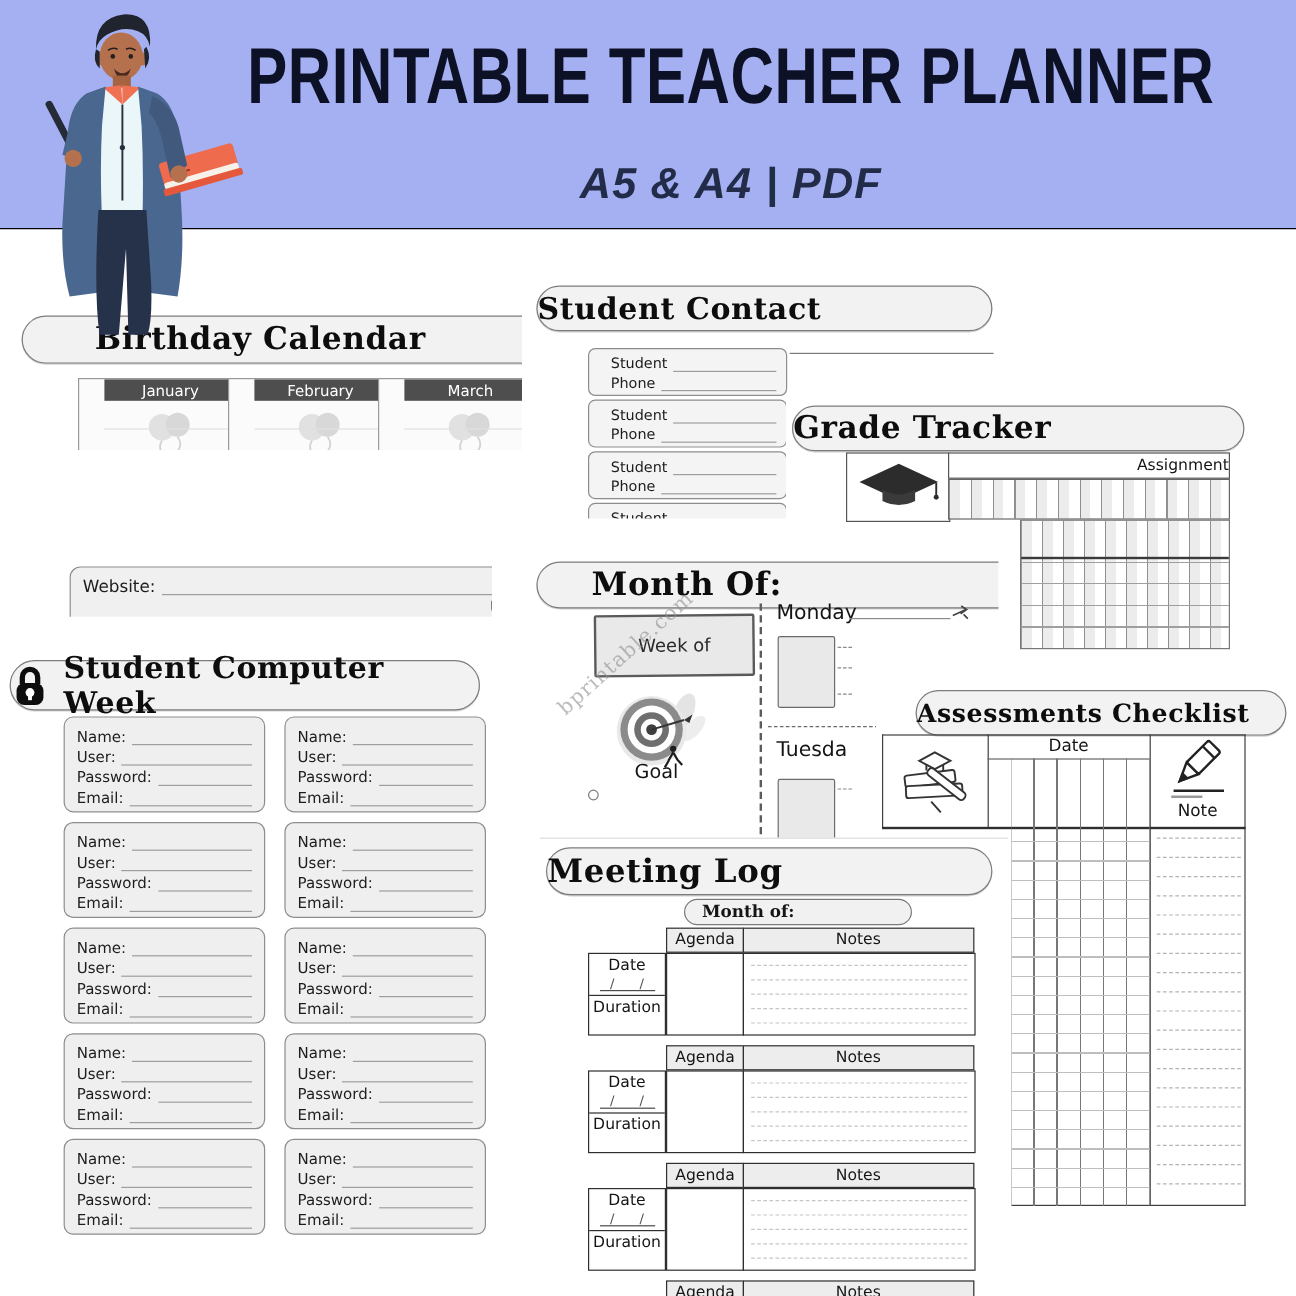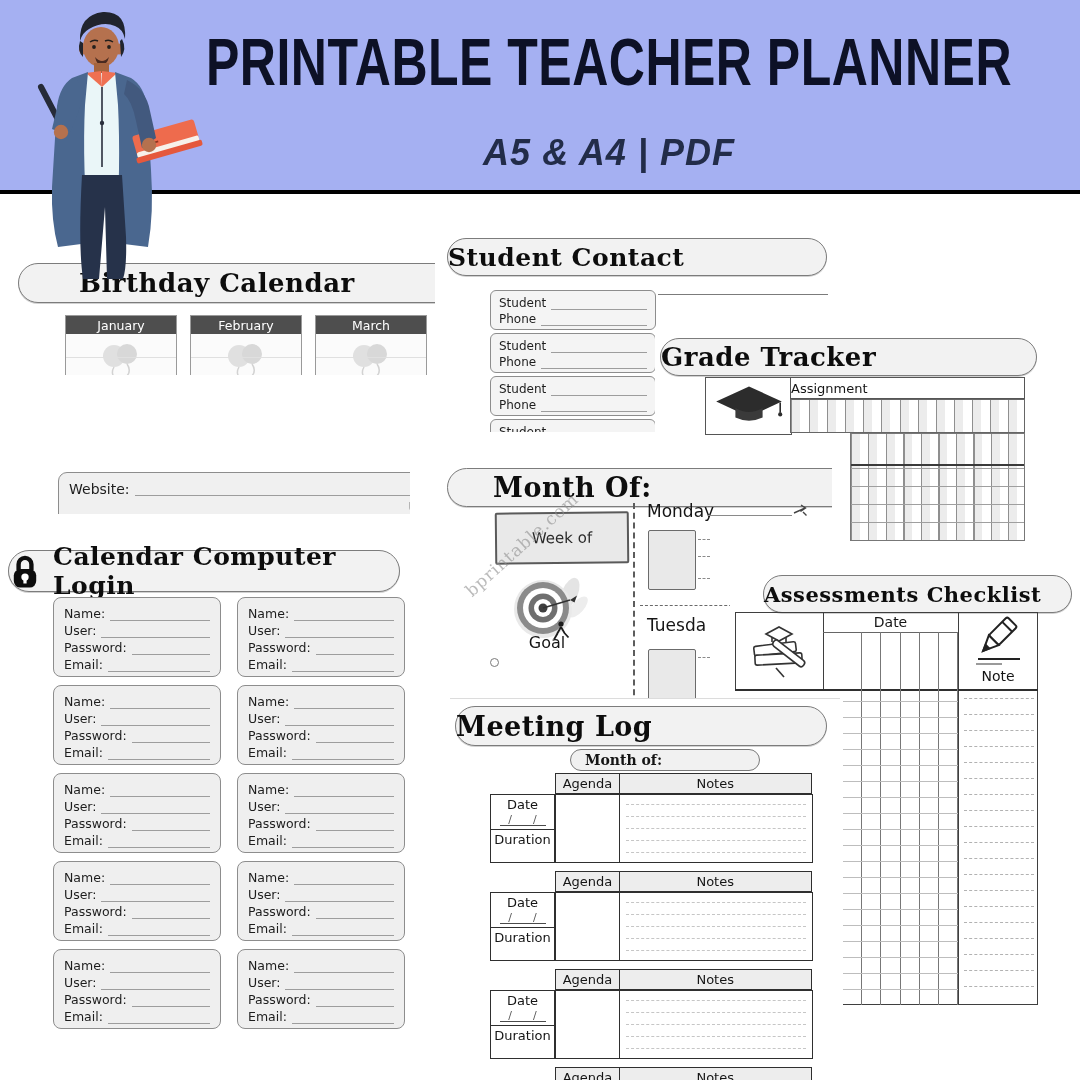--- a/index.html
+++ b/index.html
@@ -6,53 +6,53 @@
   #stage{position:relative;width:1080px;height:1080px;background:#ffffff;overflow:hidden;
          font-family:"DejaVu Sans",sans-serif;color:#151515;}
   .abs{position:absolute;}
   .card{position:absolute;background:#fff;overflow:hidden;}
   .pill{position:absolute;background:#f2f2f2;border:1.6px solid #7c7c7c;border-radius:999px;
         display:flex;align-items:center;justify-content:flex-start;
         font-family:"DejaVu Serif",serif;font-weight:700;color:#0d0d0d;letter-spacing:.5px;
         box-shadow:0 1px 0 rgba(0,0,0,.18);}
   .pill .ico{display:flex;align-items:center;margin-right:12px;}
   
-  #banner{left:0;top:0;width:1080px;height:190px;background:#a5b0f2;border-bottom:4px solid #000000;}
+  #banner{left:0;top:0;width:1080px;height:190px;background:#a5b0f2;border-bottom:1px solid #000000;}
   #banner-title{position:absolute;left:150px;right:12px;top:34px;text-align:center;
       font-family:"Liberation Sans",sans-serif;font-weight:700;font-size:50px;letter-spacing:.5px;
       color:#0d1126;transform:scaleY(1.32);transform-origin:center;}
   #banner-sub{position:absolute;left:150px;right:12px;top:132px;text-align:center;
       font-family:"Liberation Sans",sans-serif;font-weight:700;font-style:italic;font-size:36px;
       color:#222c49;letter-spacing:1px;}
   
-  .month-col{position:absolute;top:60px;width:110px;height:60px;border:1px solid #9a9a9a;background:#fbfbfb;overflow:hidden;}
+  .month-col{position:absolute;top:60px;width:110px;height:60px;border:1px solid #9a9a9a;background:#fbfbfb;overflow:hidden;padding-left:21px;}
   .month-head{height:18px;background:#4e4e4e;color:#fff;font-size:12.5px;display:flex;align-items:center;justify-content:center;}
   .month-body{position:relative;height:42px;}
   .month-line1{position:absolute;left:0;right:0;top:23px;border-top:1px solid #e0e0e0;}
   .balloons{position:absolute;left:28px;top:8px;width:52px;height:40px;opacity:.85;}
   
   .frow{display:flex;align-items:flex-end;gap:5px;height:17px;}
   .frow .lbl{font-size:12.5px;color:#1d1d1d;line-height:14px;}
   .frow .ln{flex:1;border-bottom:1px solid #9d9d9d;height:13px;}
   .fbox{background:#efefef;border:1.2px solid #8d8d8d;border-radius:8px;padding:6px 10px 4px 10px;box-sizing:border-box;}
   #login-grid{position:absolute;left:48px;top:55px;width:352px;display:grid;
       grid-template-columns:168px 168px;gap:8px 16px;}
   .login-box{height:80px;}
   #contact-boxes{position:absolute;left:50px;top:62px;width:166px;}
-  .contact-box{height:40px;margin-bottom:3px;border-radius:6px;padding:3px 8px 2px 8px;background:#f4f4f4;}
+  .contact-box{height:40px;margin-bottom:3px;border-radius:6px;padding:3px 8px 2px 18px;background:#f4f4f4;}
   .contact-box .frow{height:16px;}
   .contact-box .lbl{font-size:12px;}
   
   #online-box{position:absolute;left:48px;top:70px;width:386px;height:60px;background:#f0f0f0;
       border:1.3px solid #8d8d8d;border-radius:9px;padding:6px 10px;box-sizing:border-box;}
   
   .gt-namecell{position:absolute;left:50px;top:44px;width:85px;height:56px;border:1.4px solid #555;
       display:flex;align-items:center;justify-content:center;background:#fff;}
   .gt-assign{position:absolute;left:135px;top:44px;width:235px;height:22px;border:1.2px solid #555;
-      box-sizing:border-box;display:flex;align-items:center;justify-content:flex-start;font-size:13px;background:#fff;}
+      box-sizing:border-box;display:flex;align-items:center;justify-content:flex-end;font-size:13px;background:#fff;}
   .gt-strip{position:absolute;left:135px;top:66px;width:235px;height:34px;border:1px solid #666;box-sizing:border-box;
       background:repeating-linear-gradient(90deg,#8f8f8f 0 1px,transparent 1px 18.1px),
                  repeating-linear-gradient(90deg,#ececec 0 9px,#ffffff 9px 18.1px);}
   .gt-grid{position:absolute;left:195px;top:100px;width:175px;height:108px;border:1px solid #777;box-sizing:border-box;
       background:repeating-linear-gradient(90deg,#8f8f8f 0 1px,transparent 1px 17.5px),
                  repeating-linear-gradient(90deg,#ececec 0 8.75px,#ffffff 8.75px 17.5px);}
   .gt-rows{position:absolute;left:0;right:0;top:30px;bottom:0;border-top:2px solid #3a3a3a;
       background:repeating-linear-gradient(0deg,transparent 0 17px,#9f9f9f 17px 18px);}
   
   .weekbox{position:absolute;left:55px;top:57px;width:130px;height:48px;background:#e9e9e9;
@@ -163,21 +163,21 @@
   <div class="card" style="left:5px;top:542px;width:400px;height:498px;">
     <div class="pill" style="left:3px;top:8px;width:390px;height:40px;font-size:25px;">
       <span class="ico">
         <svg width="32" height="37" viewBox="0 0 40 46">
             <path d="M12 21 V14 a8 8 0 0 1 16 0 v7" fill="none" stroke="#0d0d0d" stroke-width="5.5"></path>
         <rect x="6" y="20" width="28" height="23" rx="8" fill="#0d0d0d"></rect>
         <circle cx="20" cy="30" r="4.6" fill="#fff"></circle>
             <rect x="18" y="31" width="4" height="7" fill="#fff"></rect>
           </svg>
       </span>
-      <span>Calendar Computer Login</span>
+      <span>Student Computer Week</span>
     </div>
     <div id="login-grid">
         <div class="fbox login-box">
           <div class="frow">
             <div class="lbl">Name:</div>
             <div class="ln"></div>
           </div>
           <div class="frow">
             <div class="lbl">User:</div>
             <div class="ln"></div>

